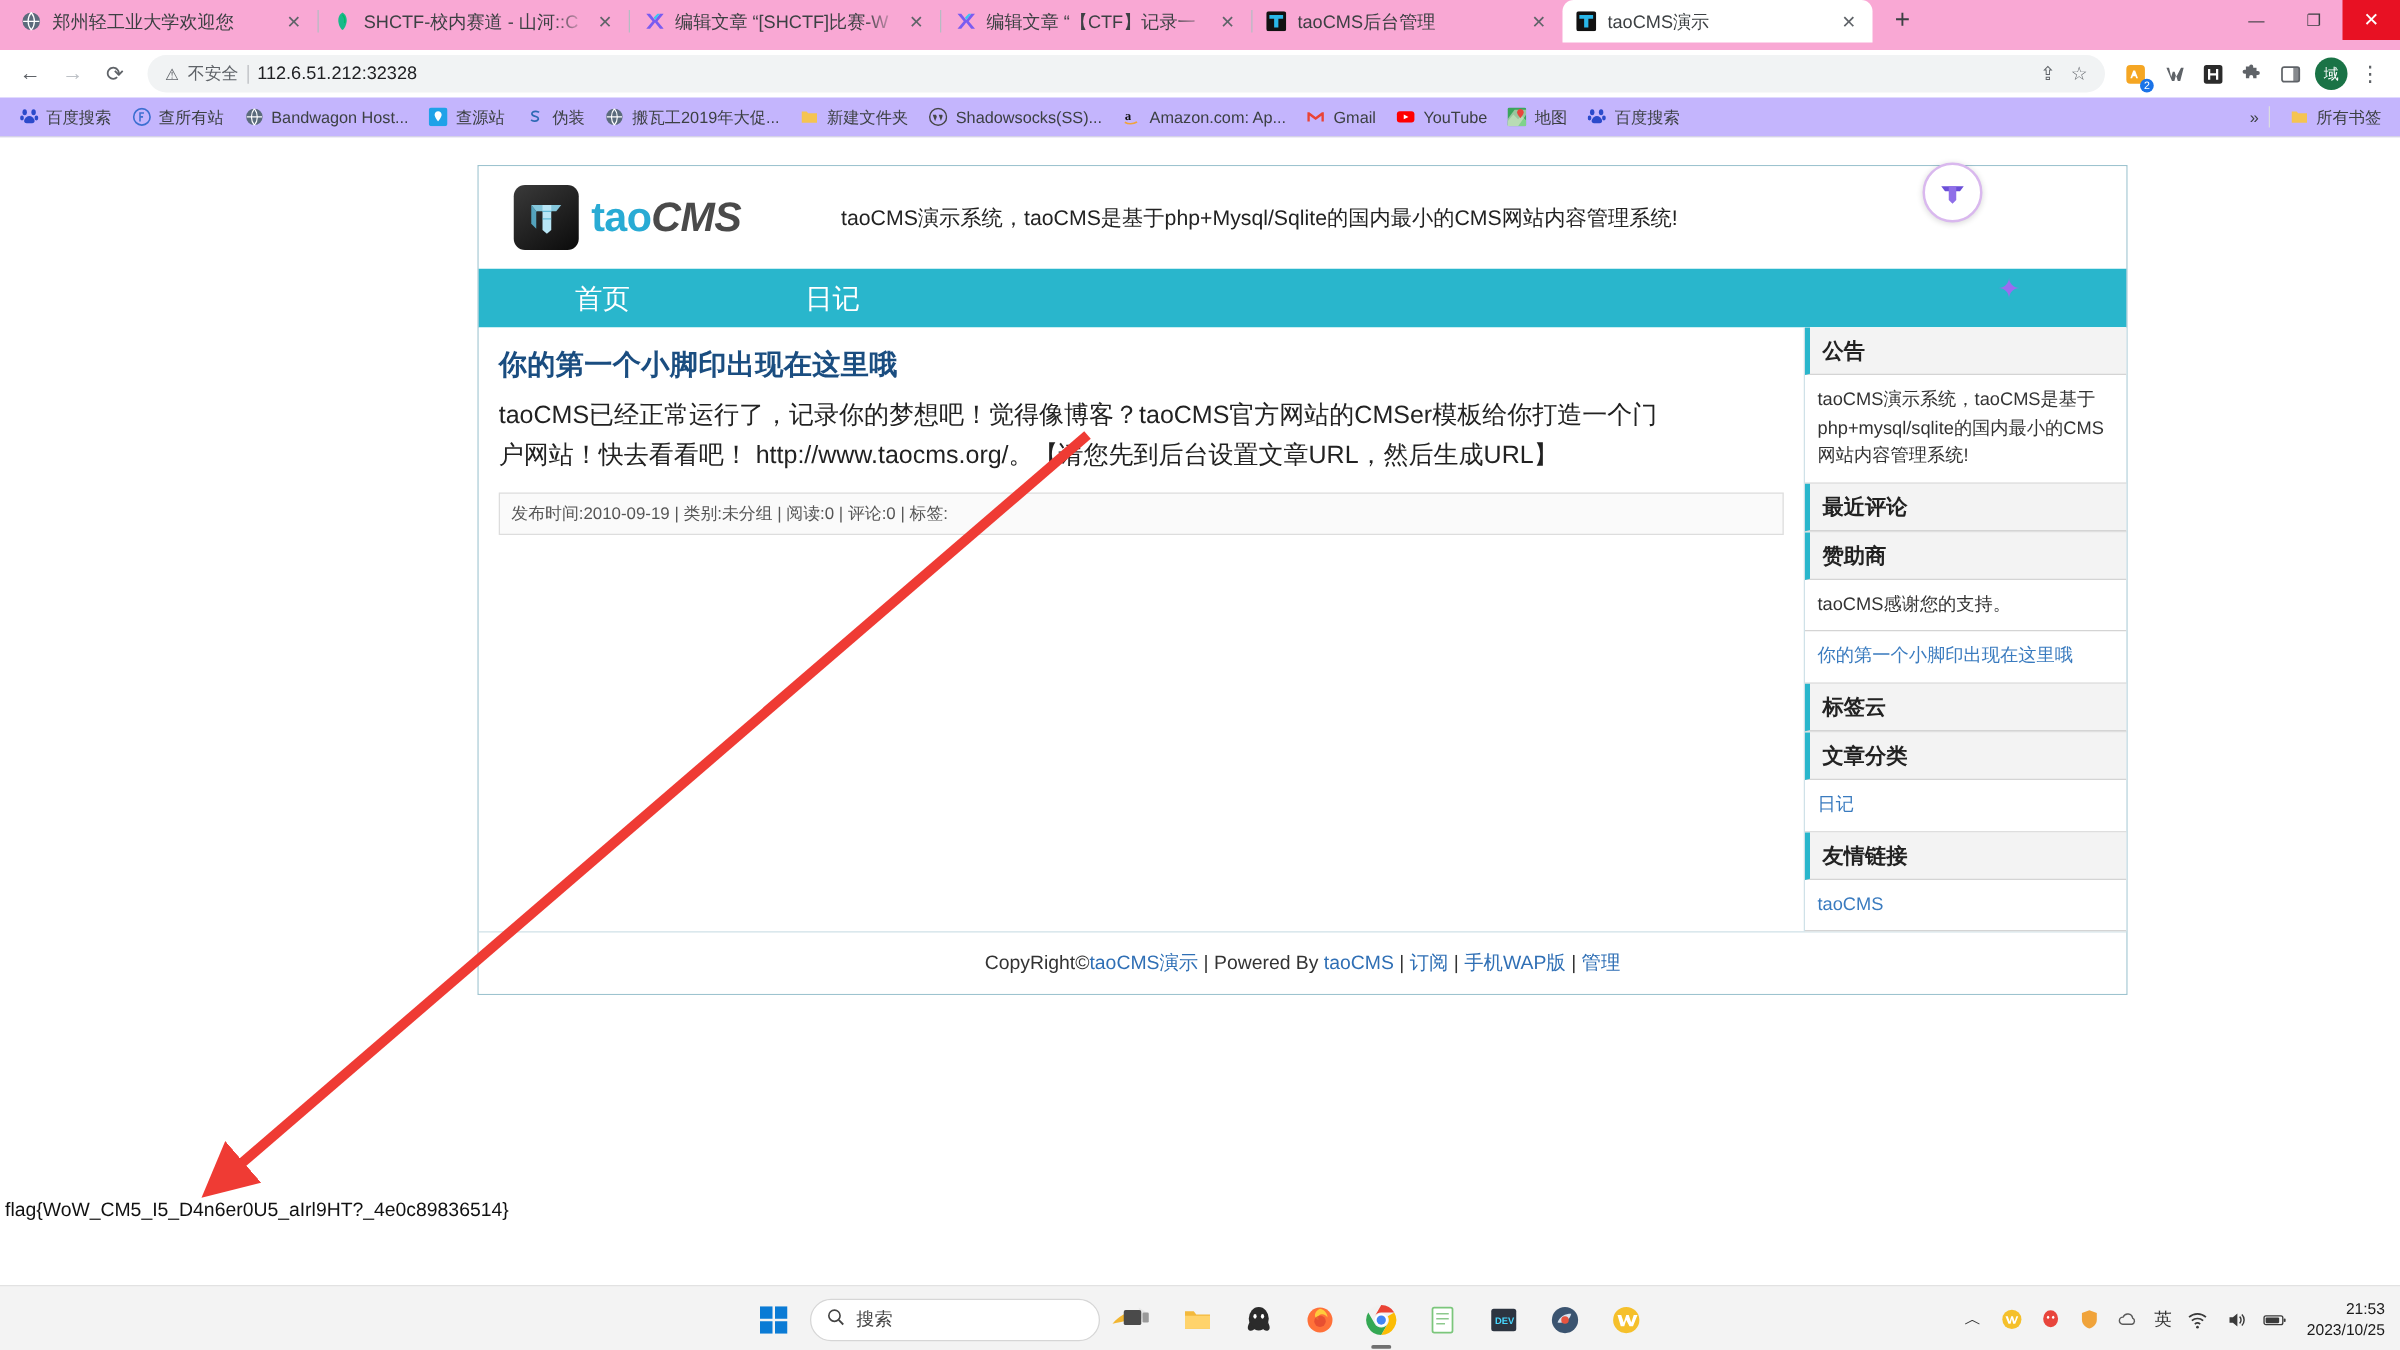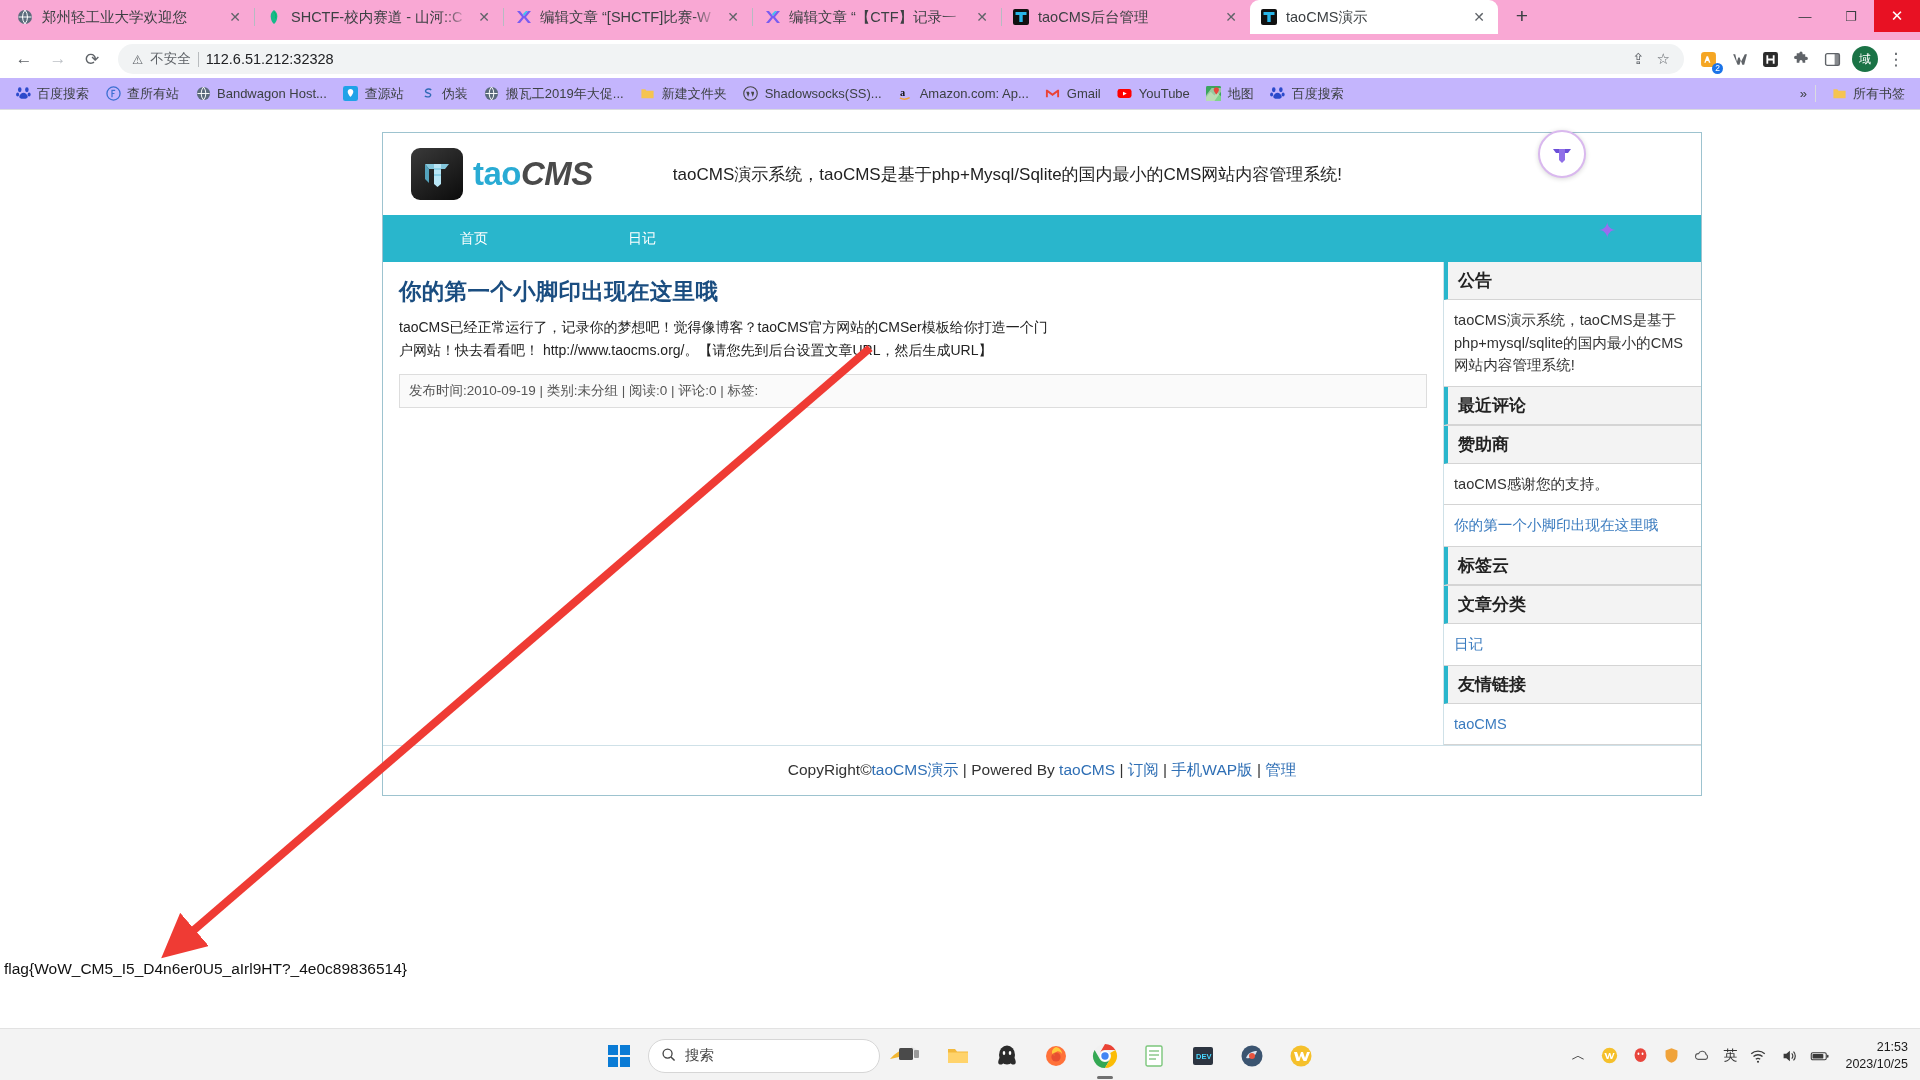--- a/index.html
+++ b/index.html
@@ -110,31 +110,31 @@
     display: flex; align-items: center; justify-content: center; flex: 0 0 52px;
   }
   .logo-mark svg { display: block; }
   .logo-text { margin-left: 10px; font-size: 33px; font-weight: bold; letter-spacing: -0.5px; }
   .logo-text .tao { color: #29abd4; }
   .logo-text .cms { color: #4a4a4a; font-style: italic; }
   .site-slogan { margin-left: 80px; font-size: 17px; color: #222; }
 
   .navbar-site { height: 47px; background: #29b6cc; display: flex; align-items: center; }
   .navbar-site a {
-    color: #fff; font-size: 14px; text-decoration: none; display: flex;
+    color: #fff; font-size: 22px; text-decoration: none; display: flex;
     align-items: center; height: 100%; padding: 0 22px;
   }
   .navbar-site a:first-child { margin-left: 55px; }
   .navbar-site a:nth-child(2) { margin-left: 96px; }
 
   .body-row { display: flex; align-items: stretch; background: #fff; }
   .main-col { flex: 1; min-width: 0; padding: 0; border-right: 1px solid #cfe1e8; }
   .main-inner { padding: 14px 16px 0 16px; min-height: 455px; }
   .art-title { font-size: 22.5px; font-weight: bold; color: #1a4d80; margin-bottom: 9px; letter-spacing: .3px; }
-  .art-body { font-size: 14px; color: #222; line-height: 1.62; }
+  .art-body { font-size: 20px; color: #222; line-height: 1.62; }
   .art-meta {
     margin-top: 13px; border: 1px solid #ddd; background: #fafafa;
     font-size: 13.5px; color: #555; padding: 7px 9px;
   }
 
   .side-col { width: 257px; flex: 0 0 257px; background: #fff; }
   .side-box { border-bottom: 1px solid #d4d4d4; }
   .side-head {
     background: #f3f3f3; border-left: 4px solid #29b6cc; border-bottom: 1px solid #d4d4d4;
     padding: 7px 10px; font-size: 17px; font-weight: bold; color: #222;

